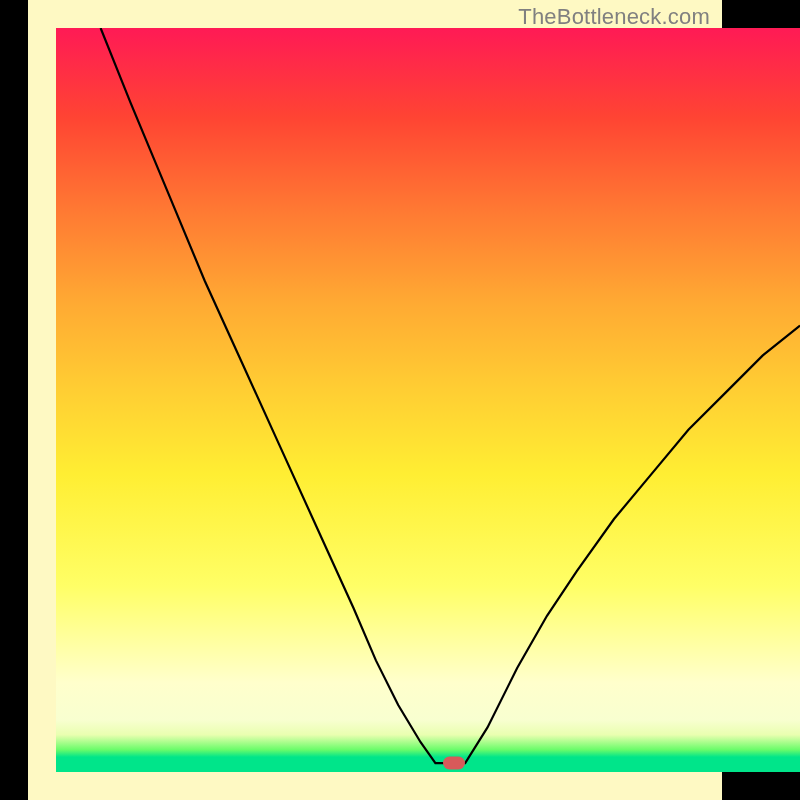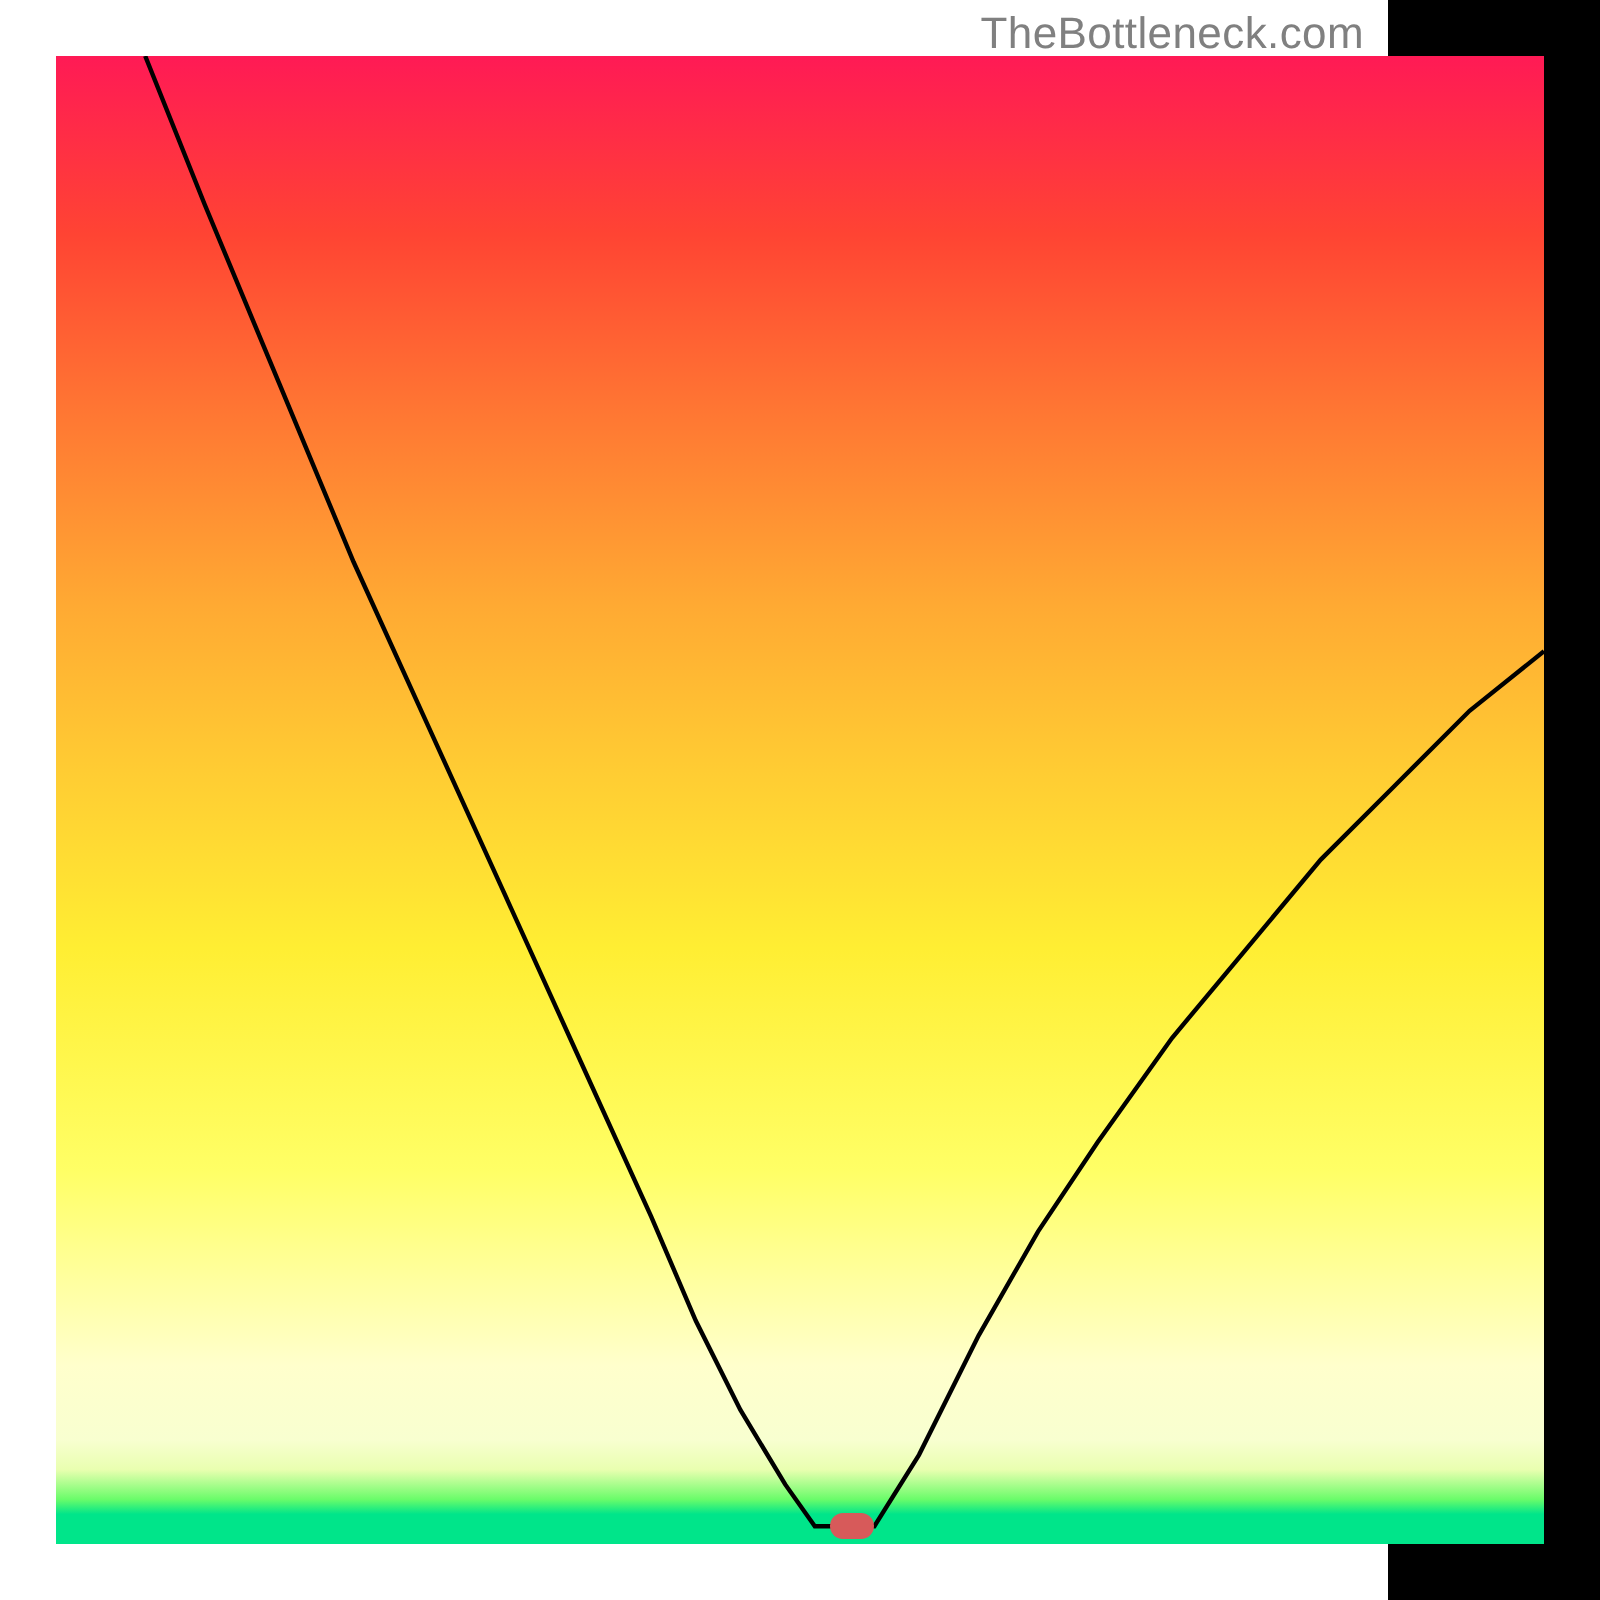--- a/index.html
+++ b/index.html
@@ -8,21 +8,22 @@
     width: 800px;
     height: 800px;
     overflow: hidden;
     background: #000;
     font-family: Arial, Helvetica, sans-serif;
   }
   .frame {
     position: relative;
     width: 694px;
     height: 800px;
-    background: #ffffff;
+    background: #fef9c3;
+    margin-left: 28px;
   }
   .plot-area {
     position: absolute;
     left: 28px;
     top: 28px;
     width: 744px;
     height: 744px;
     
     background: linear-gradient(to top,
       #00e58a 0%,

